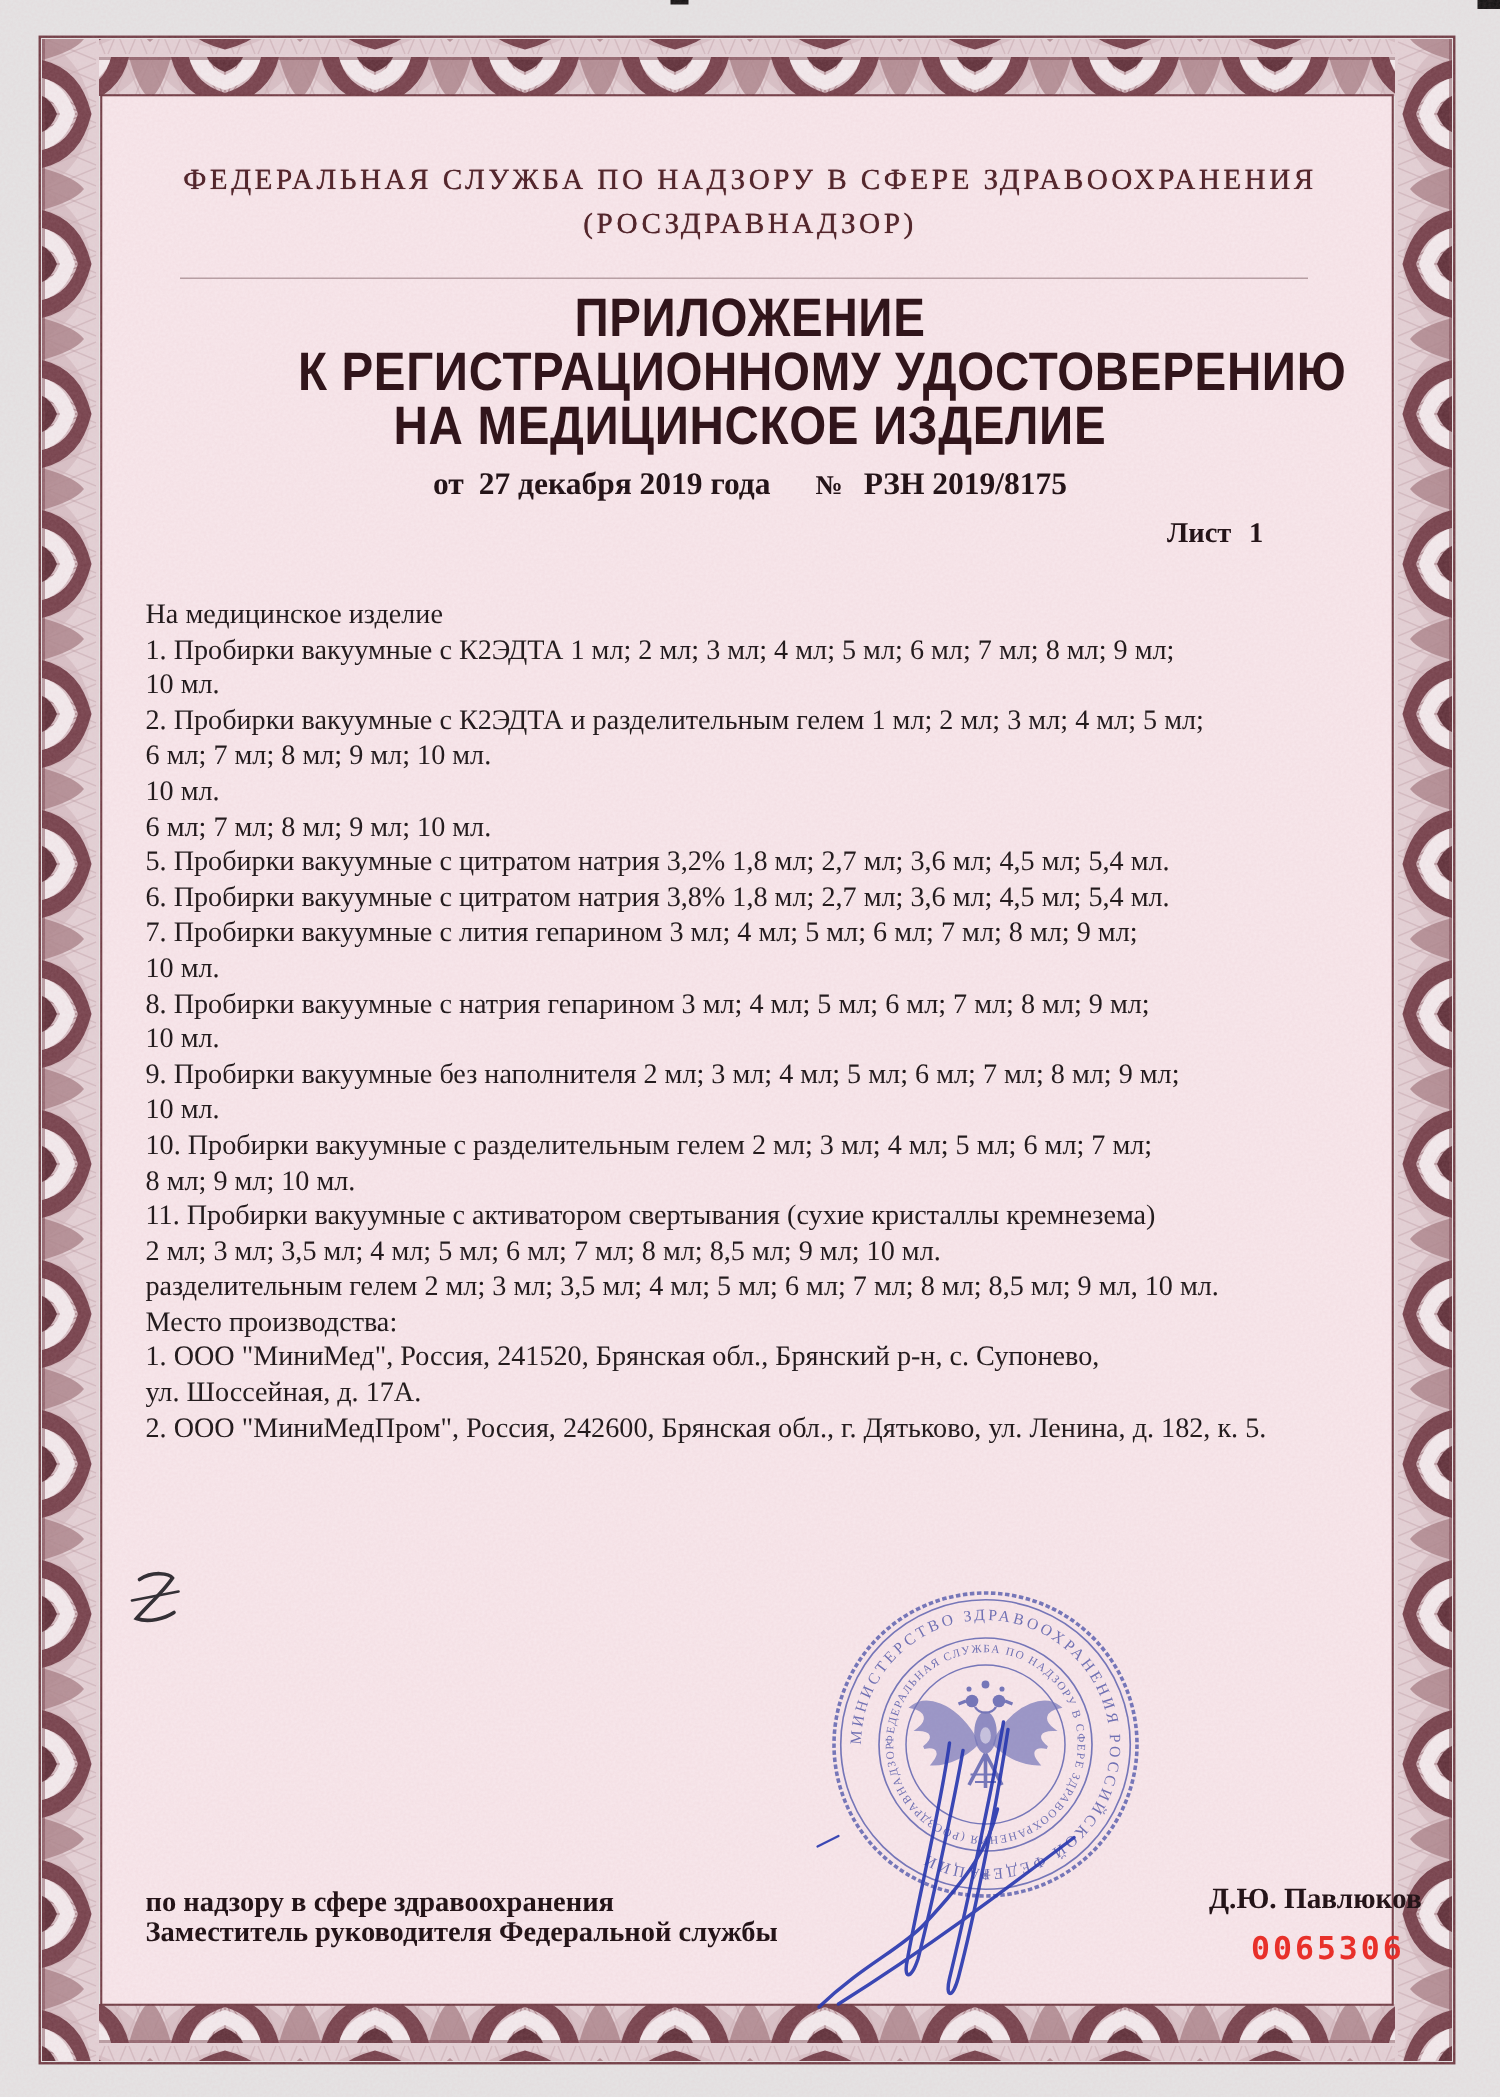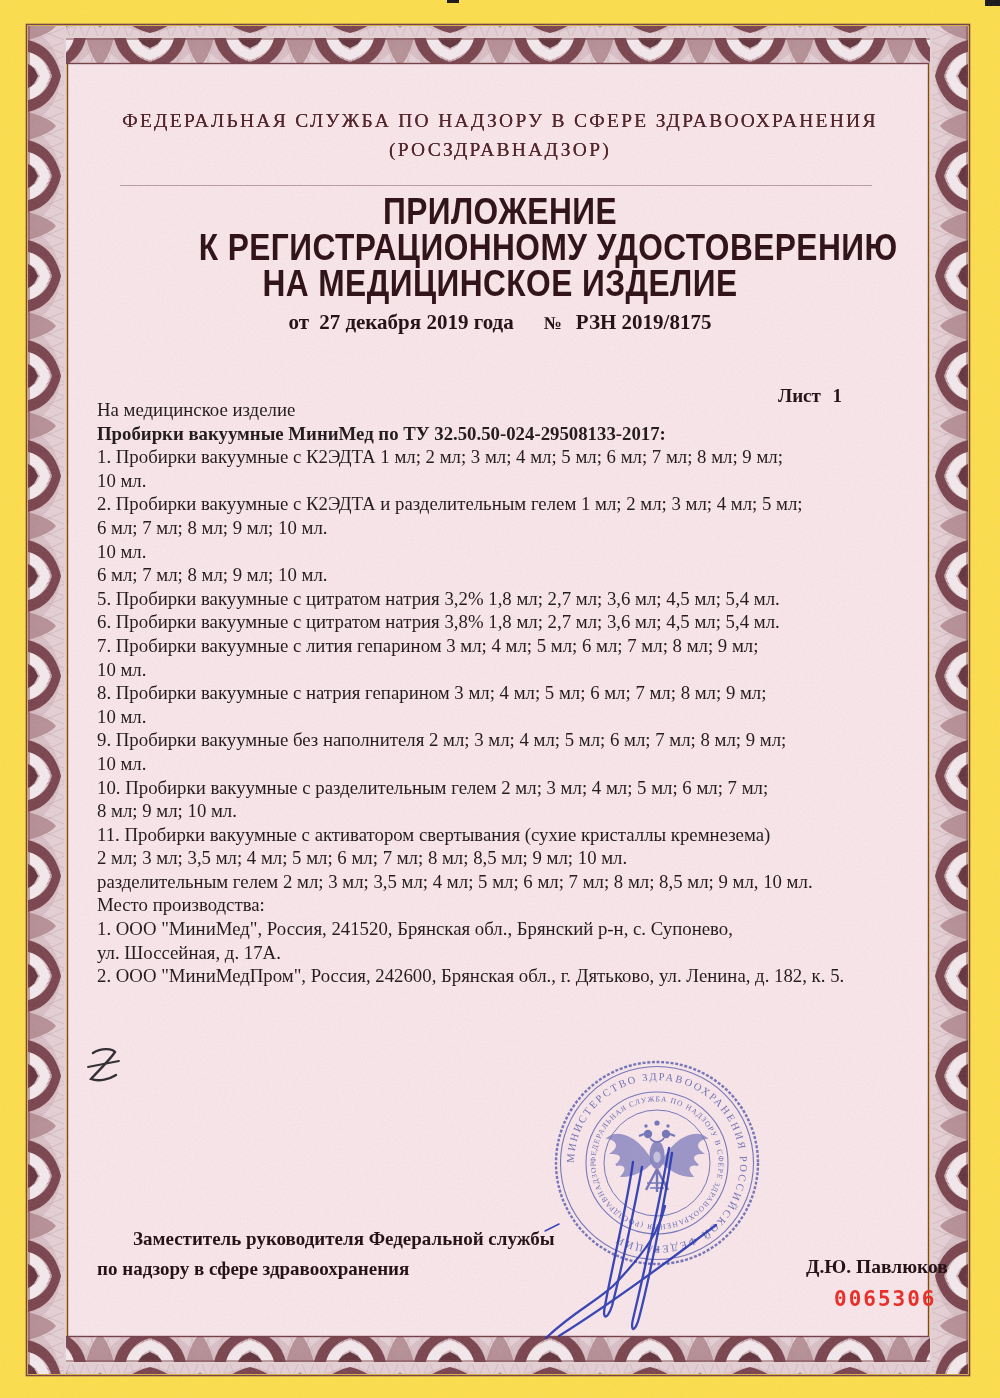--- a/index.html
+++ b/index.html
@@ -1,16 +1,16 @@
 <!DOCTYPE html>
 <html lang="ru"><head>
 <meta charset="utf-8">
 <style>
   html,body{margin:0;padding:0;background:#ffffff;}
-  .page{position:relative;width:1000px;height:1398px;background:#fde047;overflow:hidden;
+  .page{position:relative;width:1000px;height:1398px;background:#e5e5e5;overflow:hidden;
         font-family:"Liberation Serif", serif;}
   .abs{position:absolute;}
   .content-bg{left:67px;top:64px;width:862px;height:1272px;background:#f8e8ec;}
   .artifact{background:#111;}
   .agency{width:1000px;text-align:center;color:#53262c;font-size:19.5px;letter-spacing:2.3px;
           text-shadow:0 0 .5px #53262c;white-space:nowrap;}
   .sep{height:1px;background:#9c8186;opacity:.7;}
   .title-line{width:1000px;text-align:center;color:#31151b;
               font-family:"Liberation Sans", sans-serif;font-weight:bold;font-size:36px;line-height:36px;}
   .title-line>span{display:inline-block;transform:scaleX(.88);letter-spacing:.5px;white-space:nowrap;}
@@ -90,25 +90,24 @@
     <span>К РЕГИСТРАЦИОННОМУ УДОСТОВЕРЕНИЮ</span>
   </div>
   <div class="abs title-line" style="top:266px;left:0;">
     <span>НА МЕДИЦИНСКОЕ ИЗДЕЛИЕ</span>
   </div>
 
   <div class="abs dateline" style="top:310px;left:0;">
     <span>от</span><span class="wsp"></span><span>27 декабря 2019 года</span><span class="gap-lg"></span><span style="font-size:18px;">№</span><span class="gap-sm"></span><span>РЗН 2019/8175</span>
   </div>
 
-  <div class="abs sheet" style="top:345px;left:778px;margin-top:40px;">Лист 1</div>
+  <div class="abs sheet" style="top:345px;left:778px;">Лист 1</div>
 
   <div class="abs body-text" id="body-lines">
       <div class="bl">На медицинское изделие</div>
-      <div class="bl b">Пробирки вакуумные МиниМед по ТУ 32.50.50-024-29508133-2017:</div>
       <div class="bl">1. Пробирки вакуумные с К2ЭДТА 1 мл; 2 мл; 3 мл; 4 мл; 5 мл; 6 мл; 7 мл; 8 мл; 9 мл;</div>
       <div class="bl">10 мл.</div>
       <div class="bl">2. Пробирки вакуумные с К2ЭДТА и разделительным гелем 1 мл; 2 мл; 3 мл; 4 мл; 5 мл;</div>
       <div class="bl">6 мл; 7 мл; 8 мл; 9 мл; 10 мл.</div>
       <div class="bl">10 мл.</div>
       <div class="bl">6 мл; 7 мл; 8 мл; 9 мл; 10 мл.</div>
       <div class="bl">5. Пробирки вакуумные с цитратом натрия 3,2% 1,8 мл; 2,7 мл; 3,6 мл; 4,5 мл; 5,4 мл.</div>
       <div class="bl">6. Пробирки вакуумные с цитратом натрия 3,8% 1,8 мл; 2,7 мл; 3,6 мл; 4,5 мл; 5,4 мл.</div>
       <div class="bl">7. Пробирки вакуумные с лития гепарином 3 мл; 4 мл; 5 мл; 6 мл; 7 мл; 8 мл; 9 мл;</div>
       <div class="bl">10 мл.</div>
@@ -120,21 +119,21 @@
       <div class="bl">8 мл; 9 мл; 10 мл.</div>
       <div class="bl">11. Пробирки вакуумные с активатором свертывания (сухие кристаллы кремнезема)</div>
       <div class="bl">2 мл; 3 мл; 3,5 мл; 4 мл; 5 мл; 6 мл; 7 мл; 8 мл; 8,5 мл; 9 мл; 10 мл.</div>
       <div class="bl">разделительным гелем 2 мл; 3 мл; 3,5 мл; 4 мл; 5 мл; 6 мл; 7 мл; 8 мл; 8,5 мл; 9 мл, 10 мл.</div>
       <div class="bl">Место производства:</div>
       <div class="bl">1. ООО "МиниМед", Россия, 241520, Брянская обл., Брянский р-н, с. Супонево,</div>
       <div class="bl">ул. Шоссейная, д. 17А.</div>
       <div class="bl">2. ООО "МиниМедПром", Россия, 242600, Брянская обл., г. Дятьково, ул. Ленина, д. 182, к. 5.</div>
     </div>
 
-  <div class="abs footer-title" style="top:1228px;margin-left:36px;">Заместитель руководителя Федеральной службы</div>
+  <div class="abs footer-title" style="top:1278px;">Заместитель руководителя Федеральной службы</div>
   <div class="abs footer-title" style="top:1258px;">по надзору в сфере здравоохранения</div>
   <div class="abs signer-name" style="top:1256px;left:806px;">Д.Ю. Павлюков</div>
   <div class="abs serial" style="top:1287px;left:810px;">0065306</div>
 
   <svg class="abs" style="left:0;top:0;pointer-events:none;" width="1000" height="1398" viewBox="0 0 1000 1398" aria-hidden="true">
     <defs>
       <path id="ringOuter" d="M 574 1163 A 83 83 0 1 1 740 1163 A 83 83 0 1 1 574 1163"></path>
       <path id="ringInner" d="M 595.5 1163 A 61.5 61.5 0 1 1 718.5 1163 A 61.5 61.5 0 1 1 595.5 1163"></path>
       <filter id="inkBlur">
           <feGaussianBlur stdDeviation="0.35"></feGaussianBlur>

